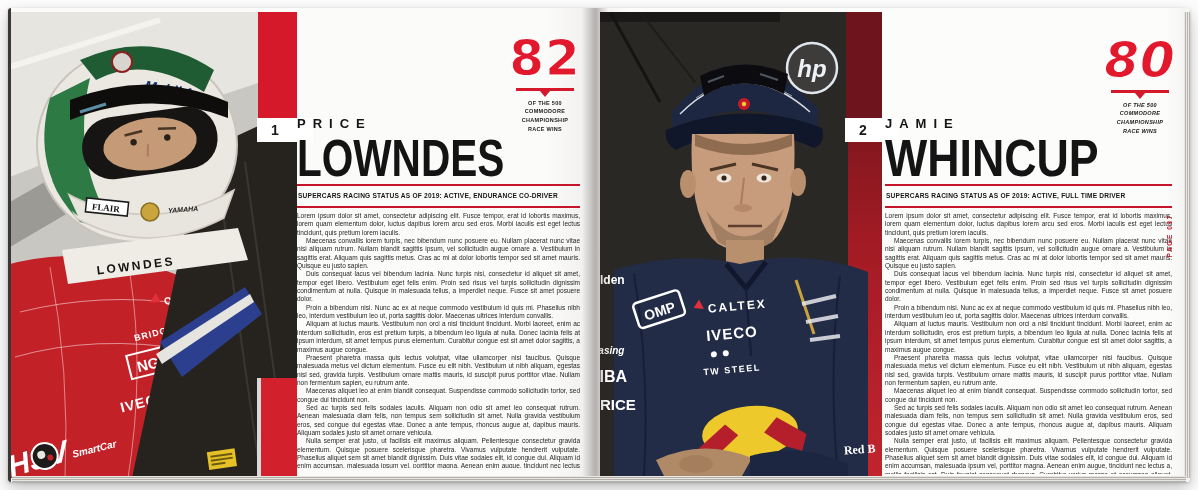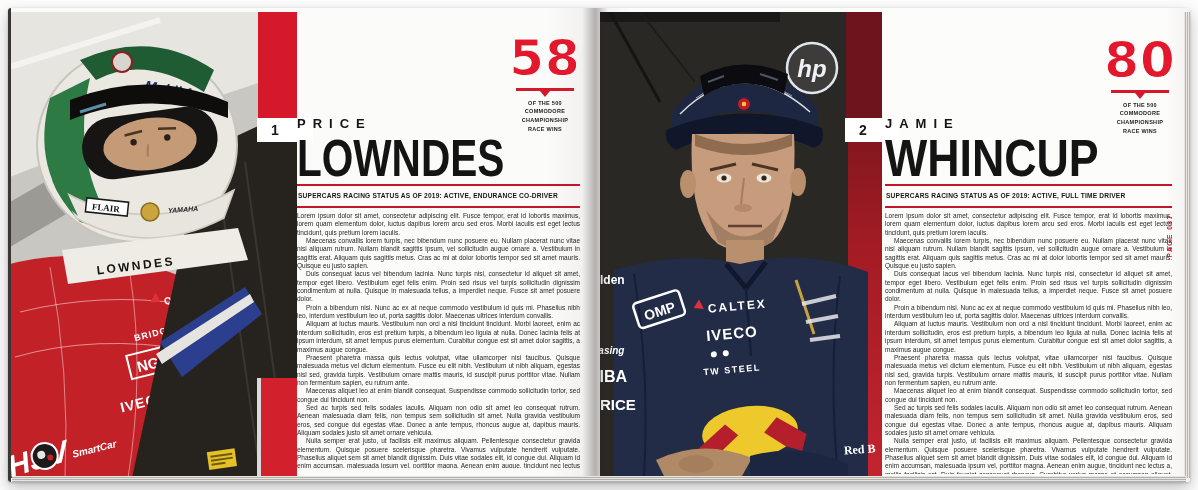--- a/index.html
+++ b/index.html
@@ -61,21 +61,21 @@
 
   .body-text { position:absolute; top:204px; font-size:6.5px; line-height:8.35px; color:#1f1f1f;
                text-align:justify; }
   .body-text.left  { left:289px; width:283px; height:256px; overflow:hidden; }
   .body-text.right { left:877px; width:287px; height:262px; overflow:hidden; }
   .body-text p { margin:0; }
   .body-text p + p { text-indent:9px; }
 
   .wins-block { position:absolute; width:72px; text-align:center; }
   .wins-block.left  { left:501px; top:22px; }
-  .wins-block.right { left:1096px; top:24px; }
+  .wins-block.right { left:1096px; top:24px;font-style:italic; }
   .wins-number { font-size:50px; line-height:1.12; font-weight:800; color:#e2192d;
                  font-family:"DejaVu Sans","Liberation Sans",sans-serif;
                  -webkit-text-stroke:1px #ffffff; letter-spacing:1px; }
   .wins-underline { width:58px; height:2.5px; background:#d6182b; margin:2px auto 0 auto; position:relative; }
   .wins-underline:after { content:""; position:absolute; left:50%; top:2.5px; margin-left:-5px;
                  border-left:5px solid transparent; border-right:5px solid transparent; border-top:6px solid #d6182b; }
   .wins-caption { width:48px; margin:8px auto 0 auto; font-size:5.5px; line-height:1.6;
                  font-weight:bold; color:#1a1a1a; letter-spacing:.3px; }
 
   .page-marker { position:absolute; left:1158px; top:206px; color:#c6152b; font-size:6.5px; font-weight:bold;
@@ -167,21 +167,21 @@
       <div class="rank-box left">
         <span>1</span>
       </div>
 
       <div class="headline left">
         <div class="first-name">PRICE</div>
         <div class="last-name cond1">LOWNDES</div>
       </div>
 
       <div class="wins-block left">
-        <div class="wins-number">58</div>
+        <div class="wins-number">82</div>
         <div class="wins-underline"></div>
         <div class="wins-caption">OF THE 500 COMMODORE CHAMPIONSHIP RACE WINS</div>
       </div>
     </div>
 
     <div class="page right">
       <div class="photo photo-right" style="left:6px;">
         <svg width="282" height="464" viewBox="0 0 282 464" xmlns="http://www.w3.org/2000/svg">
           <defs>
             <linearGradient id="crewRed" x1="0" y1="0" x2="0" y2="1">

